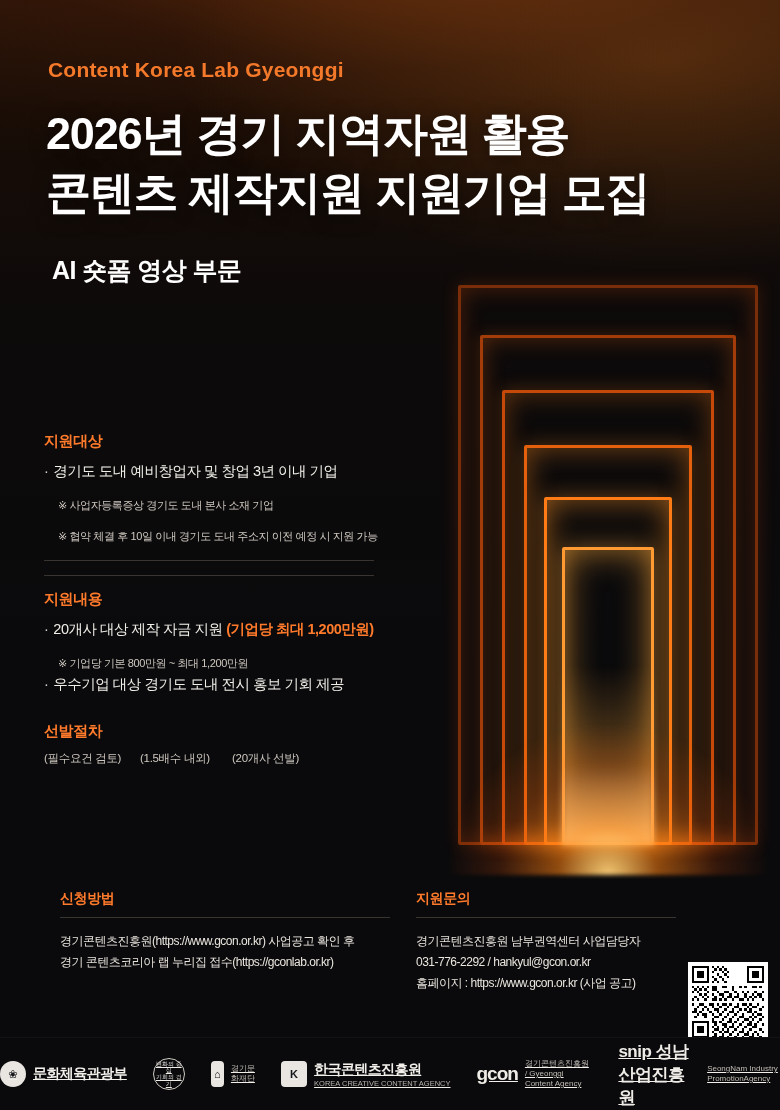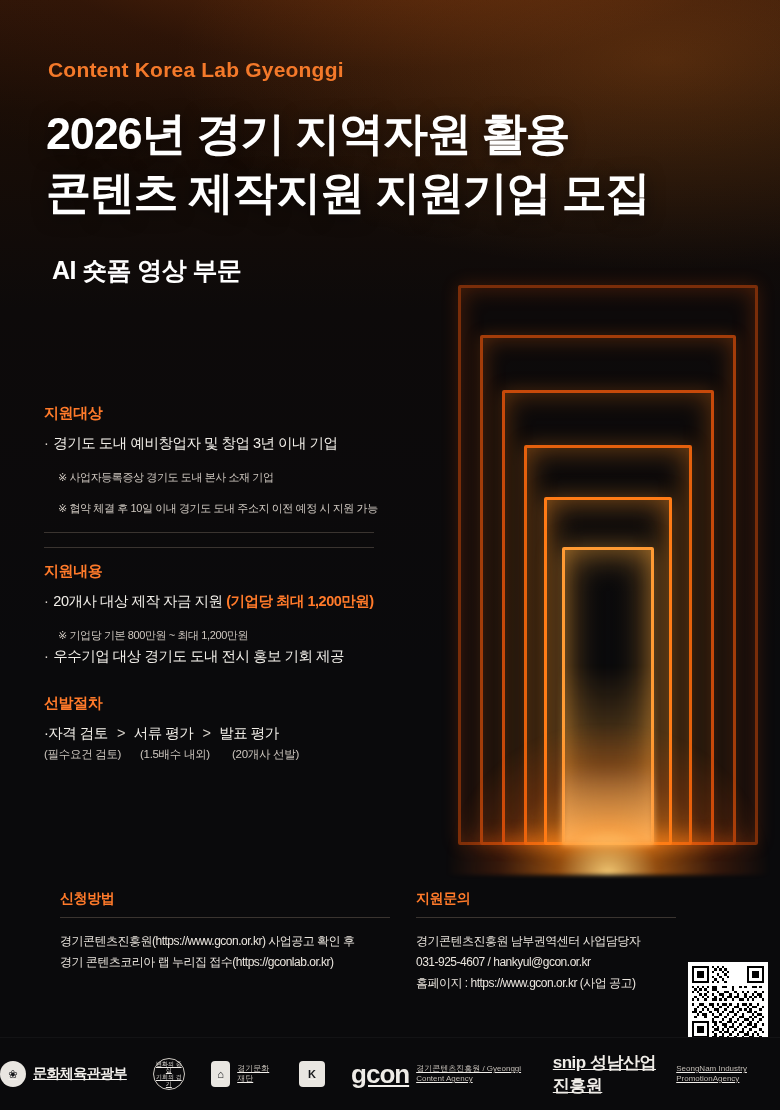--- a/index.html
+++ b/index.html
@@ -67,21 +67,21 @@
     filter:blur(2px);
   }
   .portal-core{
     position:absolute;left:104px;bottom:0;width:92px;height:180px;
     background:linear-gradient(180deg, rgba(255,160,50,0) 0%, rgba(255,170,60,.35) 55%, rgba(255,225,160,.95) 100%);
     filter:blur(3px);
   }
 
   
   .col{
-    position:absolute;left:44px;top:404px;width:350px;
+    position:absolute;left:44px;top:432px;width:350px;
   }
   .sec{margin-bottom:4px;}
   .sec-title{
     color:#ff7a2a;font-size:15px;font-weight:bold;letter-spacing:-.4px;margin-bottom:10px;
   }
   .rule{height:1px;background:#3a3430;margin:14px 0 14px 0;width:330px;}
   .li{
     font-size:14.5px;color:#f2efe9;letter-spacing:-.5px;margin:0 0 4px 0;line-height:1.5;
   }
   .li .dot{color:#d9d3cb;margin-right:5px;}
@@ -124,21 +124,21 @@
   .logo{display:flex;align-items:center;gap:7px;color:#f3f0ec;text-decoration:underline;}
   .logo .mark{
     width:26px;height:26px;border-radius:50%;
     background:#e9e6e1;color:#16171a;
     display:flex;align-items:center;justify-content:center;
     font-size:11px;font-weight:bold;
   }
   .logo .mark.sq{border-radius:4px;}
   .logo .txt{font-size:14px;font-weight:bold;letter-spacing:-.6px;white-space:nowrap;}
   .logo .txt small{display:block;font-size:7.5px;font-weight:normal;letter-spacing:0;color:#b9b4ae;}
-  .logo .gcon{font-size:26px;font-weight:bold;letter-spacing:-1px;color:#efece7;}
+  .logo .gcon{font-size:19px;font-weight:bold;letter-spacing:-1px;color:#efece7;}
   .logo .snip{font-size:17px;font-weight:bold;letter-spacing:-.5px;color:#efece7;}
   .logo .tiny{font-size:8px;color:#c3bdb6;line-height:1.25;}
   .circle-badge{
     width:30px;height:30px;border-radius:50%;border:1.5px solid #cfcac4;
     display:flex;align-items:center;justify-content:center;
     font-size:6px;color:#e4e0da;text-align:center;line-height:1.1;
   }
 </style>
 </head>
 <body>
@@ -183,42 +183,39 @@
       <div class="sec-title">지원내용</div>
       <div class="li">
         <span class="dot">·</span><span>20개사 대상 제작 자금 지원 </span><span class="hl">(기업당 최대 1,200만원)</span>
       </div>
       <div class="note">※ 기업당 기본 800만원 ~ 최대 1,200만원</div>
       <div class="li"><span class="dot">·</span><span>우수기업 대상 경기도 도내 전시 홍보 기회 제공</span></div>
     </div>
 
     <div class="sec" style="margin-top:26px;">
       <div class="sec-title">선발절차</div>
-      <div class="steps">
-        <span class="dot">·</span><span>자격 검토</span><span class="gt">&gt;</span><span>서류 평가</span><span class="gt">&gt;</span><span>발표 평가</span>
-      </div>
       <div class="steps-sub">
         <span style="width:96px;">(필수요건 검토)</span><span style="width:92px;">(1.5배수 내외)</span><span>(20개사 선발)</span>
       </div>
     </div>
 
   </div>
 
   <div class="bottom">
     <div class="b-col left">
       <div class="b-title">신청방법</div>
       <div class="b-rule"></div>
       <div class="b-line">경기콘텐츠진흥원(https://www.gcon.or.kr) 사업공고 확인 후</div>
       <div class="b-line">경기 콘텐츠코리아 랩 누리집 접수(https://gconlab.or.kr)</div>
     </div>
     <div class="b-col right">
       <div class="b-title">지원문의</div>
       <div class="b-rule"></div>
       <div class="b-line">경기콘텐츠진흥원 남부권역센터 사업담당자</div>
-      <div class="b-line">031-925-4607 / hankyul@gcon.or.kr</div>
+      <div class="b-line">031-776-2292 / hankyul@gcon.or.kr</div>
       <div class="b-line">홈페이지 : https://www.gcon.or.kr (사업 공고)</div>
     </div>
 
     <div class="qr">
       <svg width="72" height="72" viewBox="0 0 29 29" shape-rendering="crispEdges">
         <rect width="29" height="29" fill="#fff"></rect>
         <g fill="#000">
           <rect x="0" y="0" width="7" height="1"></rect>
             <rect x="0" y="6" width="7" height="1"></rect>
           <rect x="0" y="0" width="1" height="7"></rect>
@@ -432,20 +429,23 @@
     </div>
     <div class="logo small">
       <span class="circle-badge">변화의 중심<br>기회의 경기</span>
     </div>
     <div class="logo small">
       <span class="mark sq">⌂</span>
       <span class="tiny">경기문화재단</span>
     </div>
     <div class="logo">
       <span class="mark sq">K</span>
+      <span class="txt">한국콘텐츠진흥원
+        <small>KOREA CREATIVE CONTENT AGENCY</small>
+      </span>
     </div>
     <div class="logo">
       <span class="gcon">gcon</span>
       <span class="tiny">경기콘텐츠진흥원 / Gyeonggi Content Agency</span>
     </div>
     <div class="logo">
       <span class="snip">snip 성남산업진흥원</span>
       <span class="tiny">SeongNam Industry PromotionAgency</span>
     </div>
   </div>

